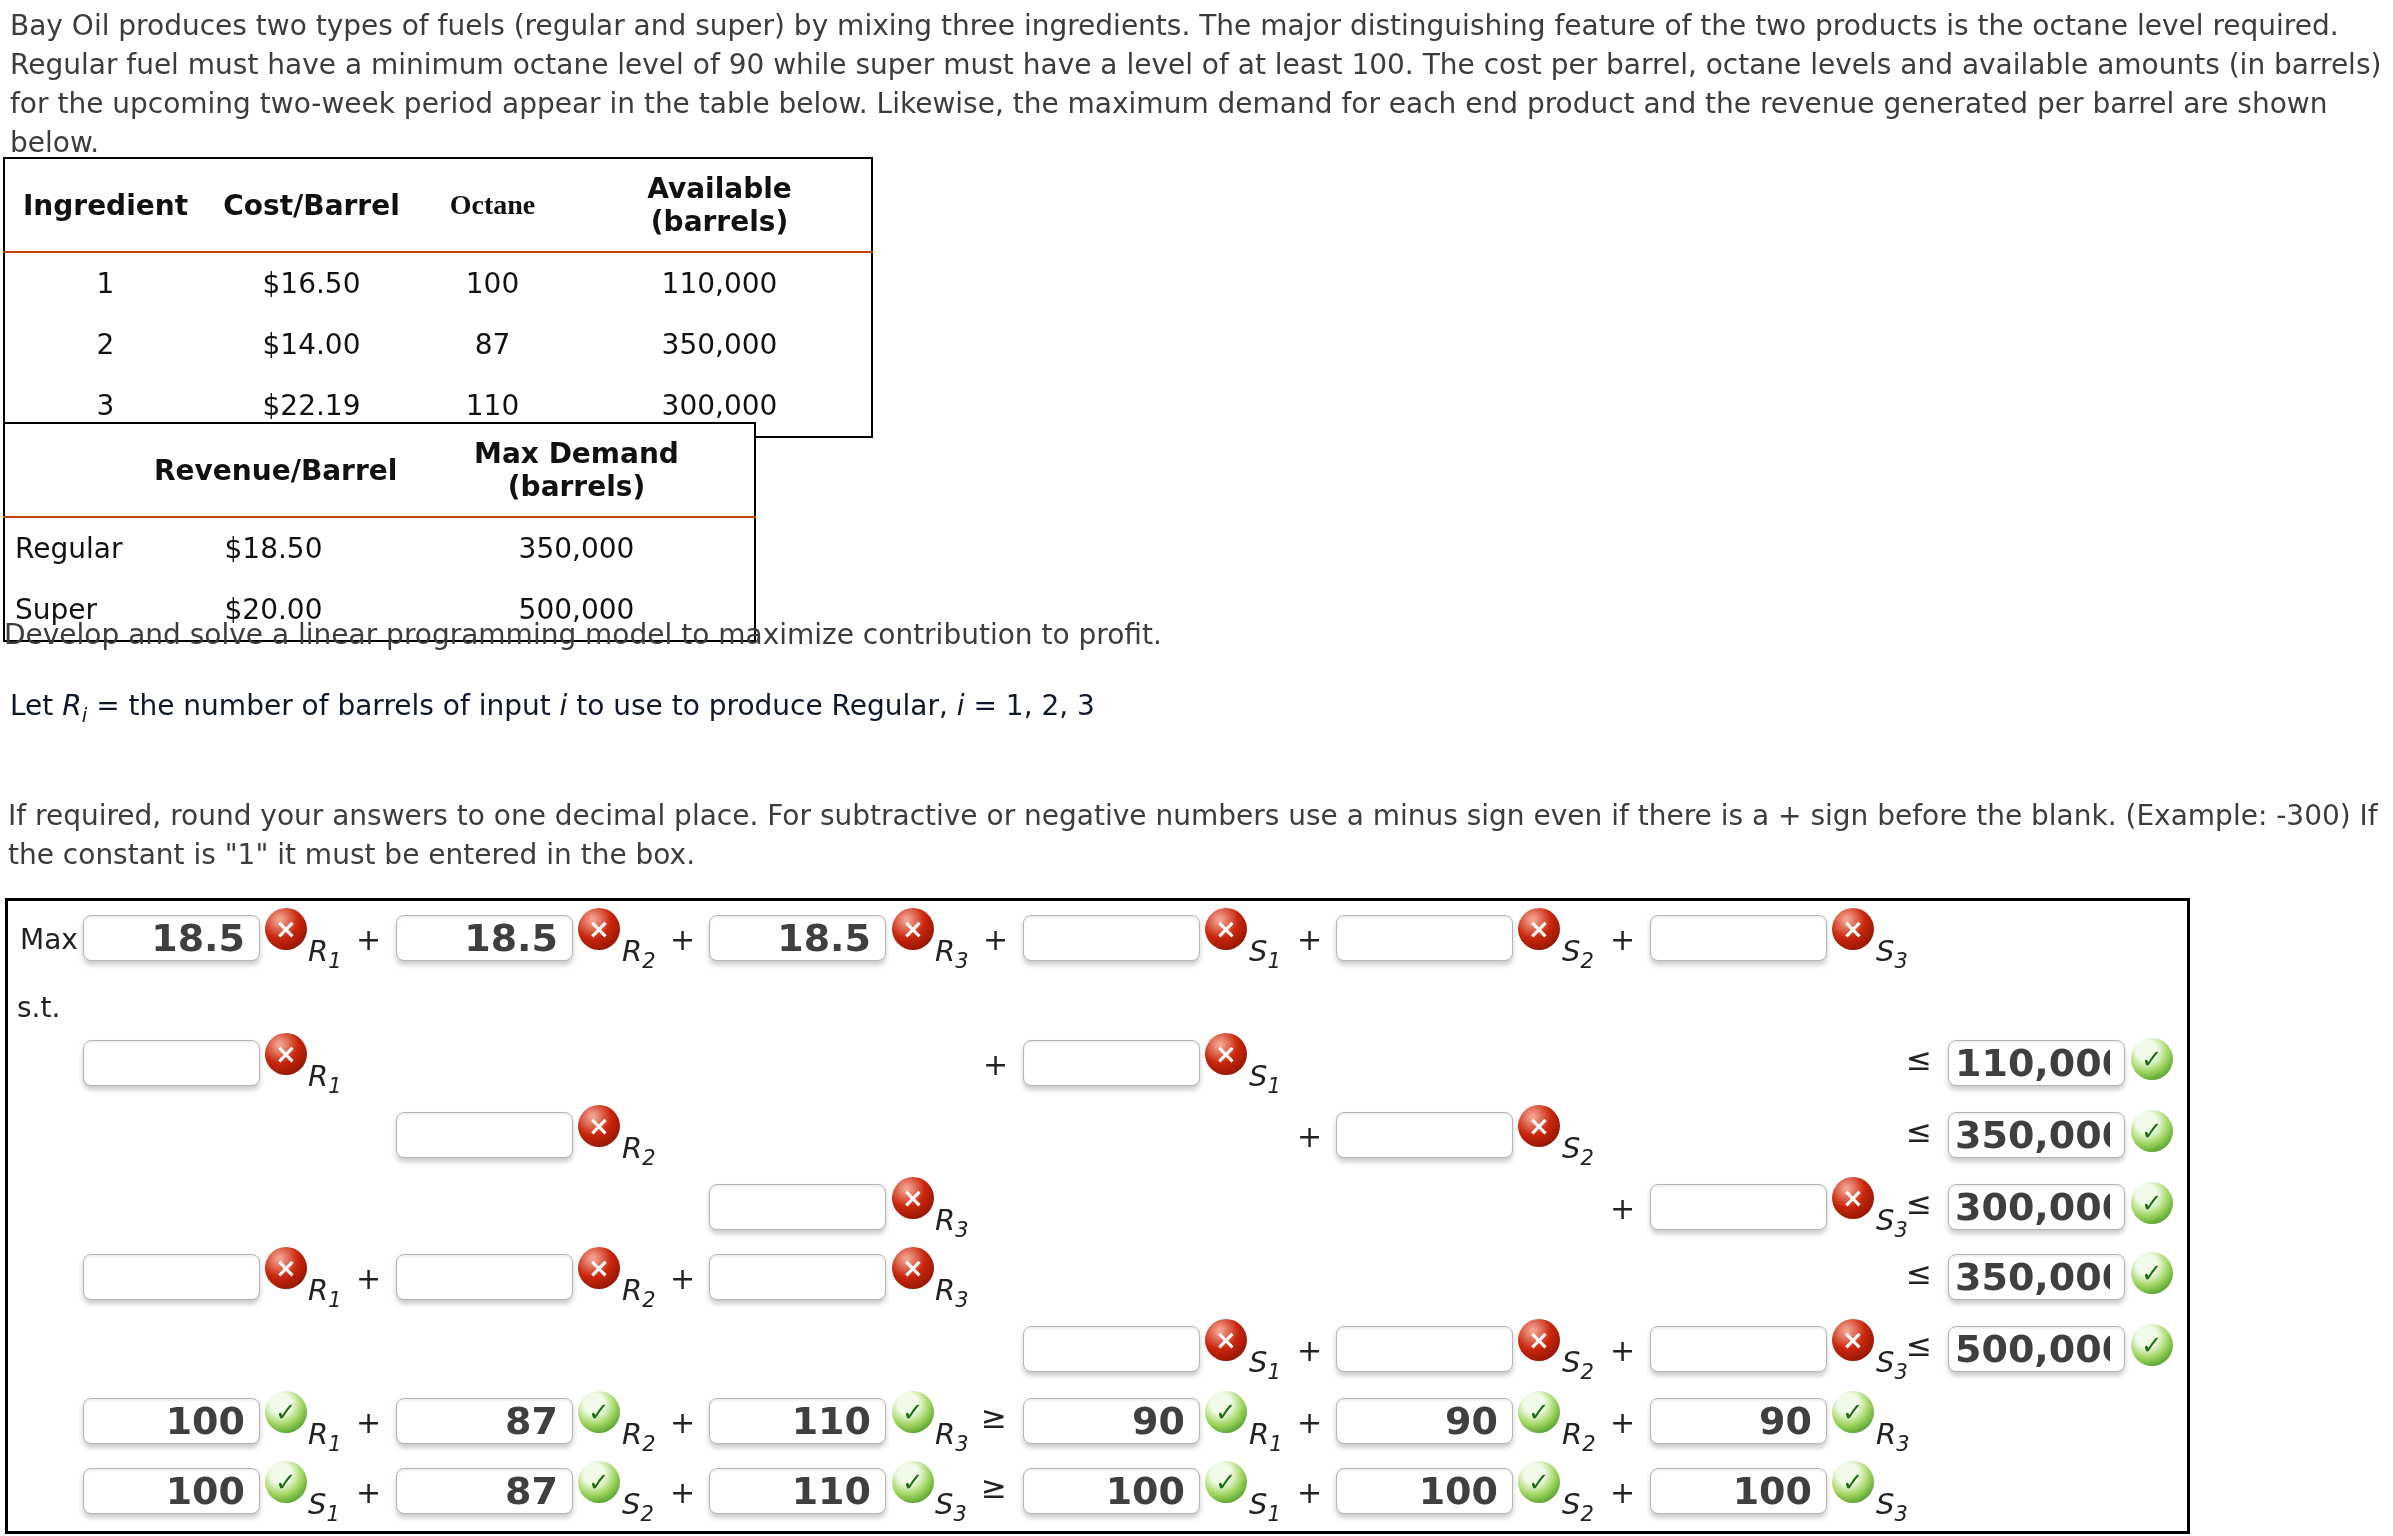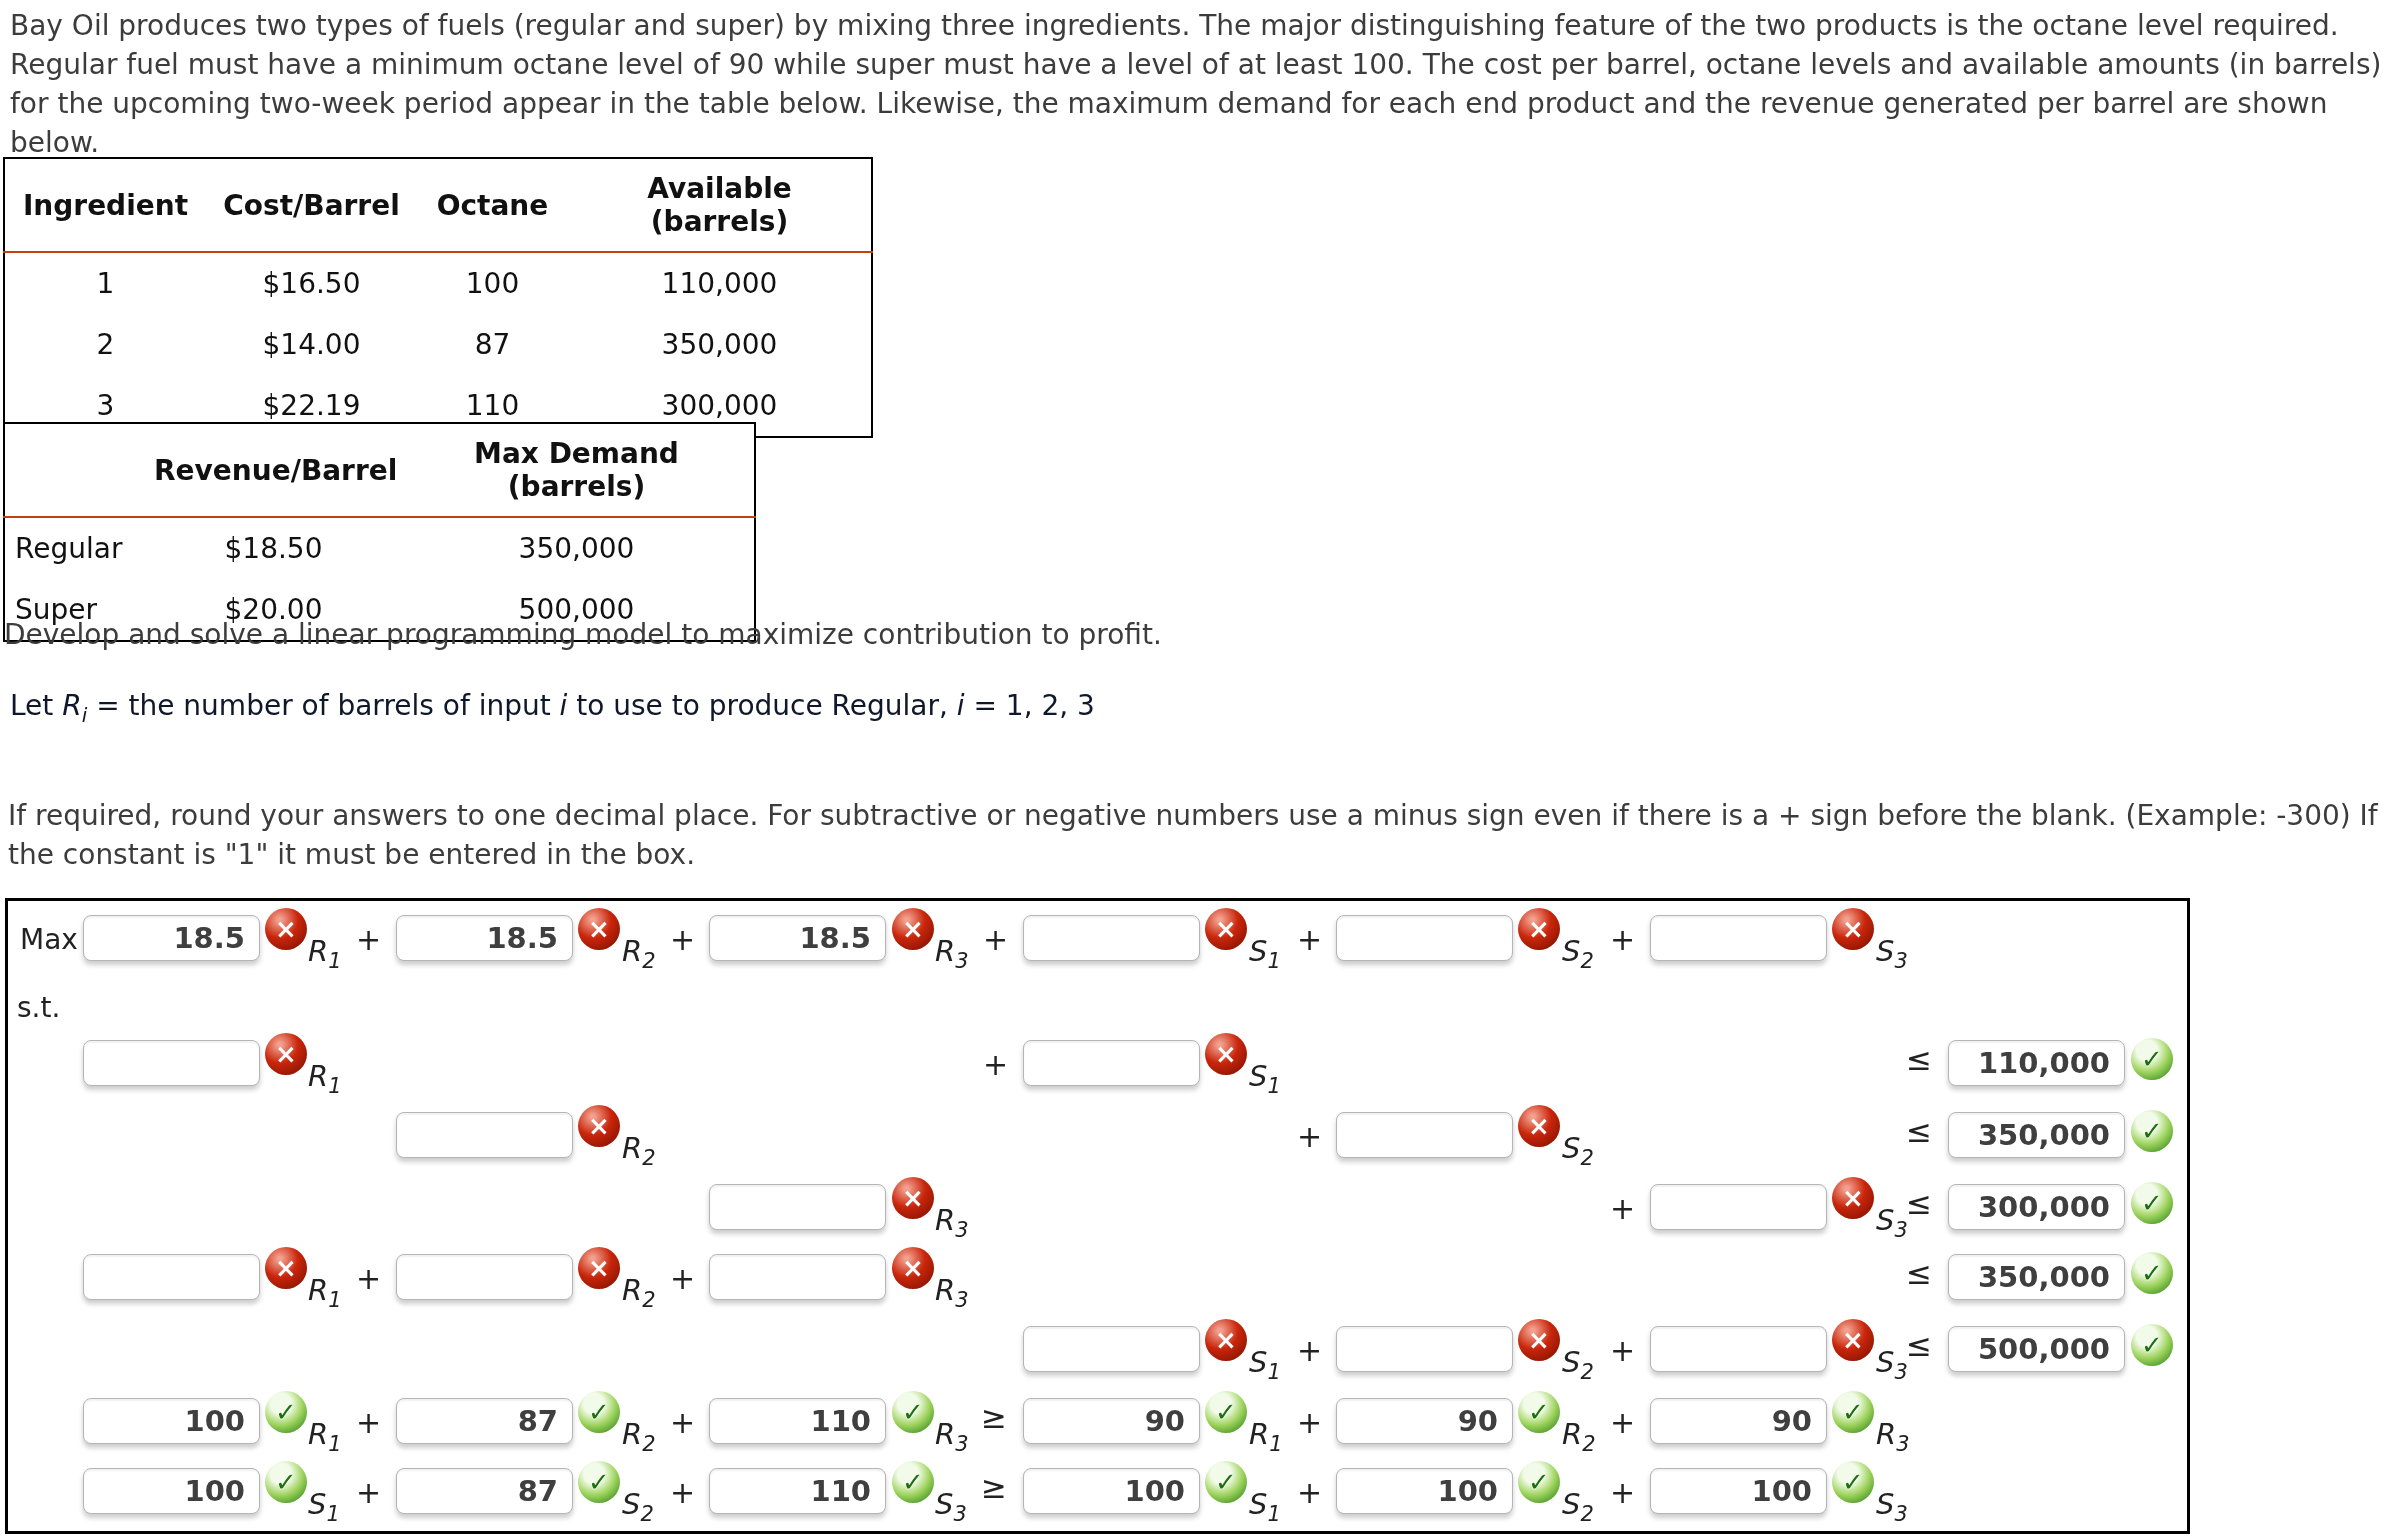--- a/index.html
+++ b/index.html
@@ -13,21 +13,21 @@
   #products-table td:first-child{text-align:left;padding-left:10px;}
   .defline{font-size:28px;color:#0f172a;}
   .defline i{font-style:italic;}
   .defline sub{font-size:20px;}
   #form-box{position:absolute;left:5px;top:898px;width:2179px;height:630px;border:3px solid #000;background:#fff;}
   .frow{position:absolute;left:0;width:100%;height:64px;}
   .row-label{position:absolute;font-size:28px;color:#222;}
   .st-label{font-size:28px;color:#222;}
   input.coef{position:absolute;top:0;width:177px;height:46px;box-sizing:border-box;
     border:1px solid #b5b5b5;border-radius:8px;box-shadow:0 4px 5px rgba(0,0,0,0.20), inset 0 2px 2px rgba(0,0,0,0.06);
-    font-family:"DejaVu Sans",sans-serif;font-size:29px;font-weight:bold;color:#3f3f3f;
+    font-family:"DejaVu Sans",sans-serif;font-size:38px;font-weight:bold;color:#3f3f3f;
     text-align:right;padding:0 14px 0 6px;background:#fff;outline:none;}
   .icon{position:absolute;width:42px;height:42px;border-radius:50%;text-align:center;
     font-size:26px;font-weight:bold;line-height:42px;top:-7px;}
   .icon.wrong{background:radial-gradient(circle at 35% 28%, #f2a08e 5%, #c9260b 45%, #7c0f00 95%);color:#fff;}
   .icon.correct{background:radial-gradient(circle at 38% 30%, #f2fbe9 26%, #9fd45e 55%, #247d12 96%);
     color:#1c6e10;text-shadow:0 1px 1px rgba(255,255,255,0.65);}
   .mvar{position:absolute;top:19px;font-size:29px;font-style:italic;color:#222;white-space:nowrap;}
   .mvar sub{font-size:21px;}
   .plus{position:absolute;top:7px;font-size:30px;color:#222;}
   .rel{position:absolute;top:1px;font-size:31px;color:#222;}
@@ -37,21 +37,21 @@
 
 <div id="page">
 
   <div class="abs para" style="left:10px;top:6px;width:2378px;">Bay Oil produces two types of fuels (regular and super) by mixing three ingredients. The major distinguishing feature of the two products is the octane level required. Regular fuel must have a minimum octane level of 90 while super must have a level of at least 100. The cost per barrel, octane levels and available amounts (in barrels) for the upcoming two-week period appear in the table below. Likewise, the maximum demand for each end product and the revenue generated per barrel are shown below.</div>
 
   <table class="tbl abs" id="ingredients-table" style="left:3px;top:157px;width:818px;">
     <thead>
         <tr>
           <th style="width: 189px;">Ingredient</th>
           <th style="width: 199px;">Cost/Barrel</th>
-          <th style="width: 139px;">Octane</th>
+          <th style="width: 139px; font-family: Liberation Serif, serif;">Octane</th>
           <th style="width: 291px;">Available (barrels)</th>
         </tr>
       </thead>
     <tbody>
         <tr>
           <td>1</td>
           <td>$16.50</td>
           <td>100</td>
           <td>110,000</td>
         </tr>

